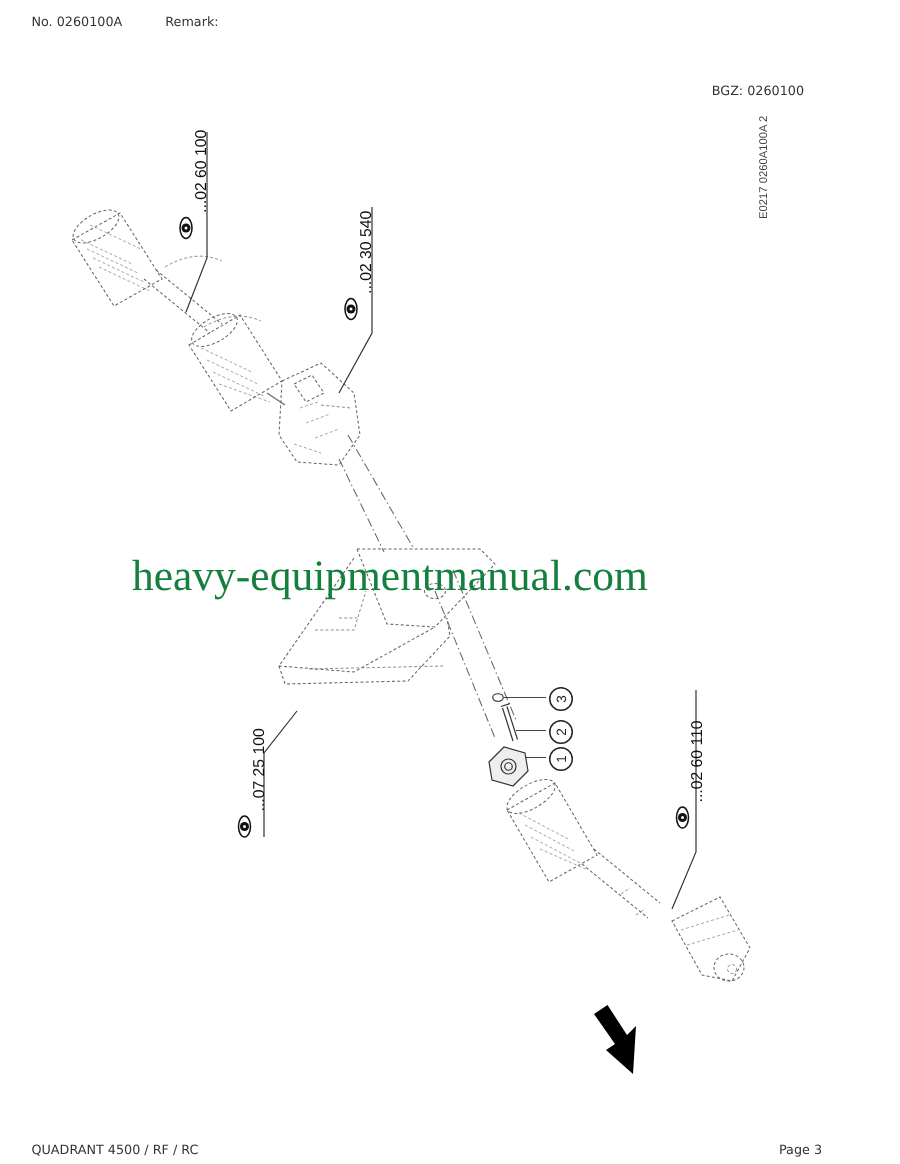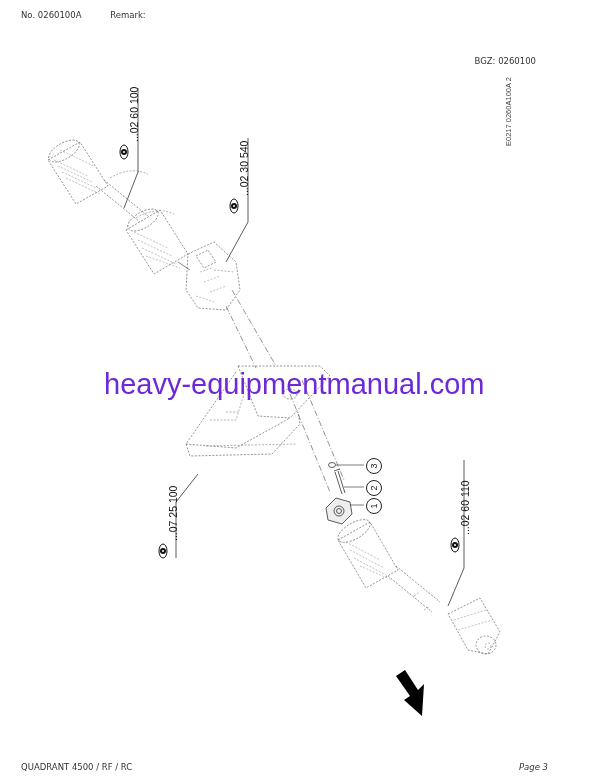--- a/index.html
+++ b/index.html
@@ -2,25 +2,25 @@
 <html><head>
   <meta charset="utf-8">
   <style>
     html, body { margin: 0; padding: 0; background: #ffffff; }
     body { width: 600px; height: 776px; position: relative; overflow: hidden; font-family: "DejaVu Sans", sans-serif; color: #222; }
     .hdr { position: absolute; font-size: 8.5px; color: #333; }
     .hdr-left { left: 21px; top: 10px; }
     .hdr-left span + span { margin-left: 26px; }
     .hdr-right { right: 64px; top: 10px; margin-top: 46px; }
     .ftr-left { left: 21px; top: 762px; }
-    .ftr-right { right: 52px; top: 762px; font-style: italic; }
+    .ftr-right { right: 52px; top: 762px; }
     .vert-code { position: absolute; left: 504px; top: 146px; transform: rotate(-90deg); transform-origin: 0 0; font-size: 7.5px; color: #444; white-space: nowrap; font-family: "Liberation Sans", sans-serif; }
     .drawing { position: absolute; left: 0; top: 0; width: 600px; height: 776px; }
     .ref { position: absolute; transform: rotate(-90deg); transform-origin: 0 0; font-family: "Liberation Sans", sans-serif; font-size: 10.5px; color: #111; white-space: nowrap; }
-    .watermark { position: absolute; left: 104px; top: 368px; font-family: Liberation Sans, sans-serif; font-size: 29px; color: #6d28d9; white-space: nowrap; letter-spacing: 0px; }
+    .watermark { position: absolute; left: 88px; top: 368px; font-family: Liberation Serif, serif; font-size: 29px; color: #15803d; white-space: nowrap; letter-spacing: 0px; }
     .callout { position: absolute; width: 14px; height: 14px; border: 1px solid #222; border-radius: 50%; background: #fff; font-family: "Liberation Sans", sans-serif; font-size: 9px; line-height: 14px; text-align: center; transform: rotate(-90deg); }
   </style>
 </head>
 <body>
 
 <div class="hdr hdr-left">
   <span>No. 0260100A</span>
   <span>Remark:</span>
 </div>
 <div class="hdr hdr-right">BGZ: 0260100</div>

